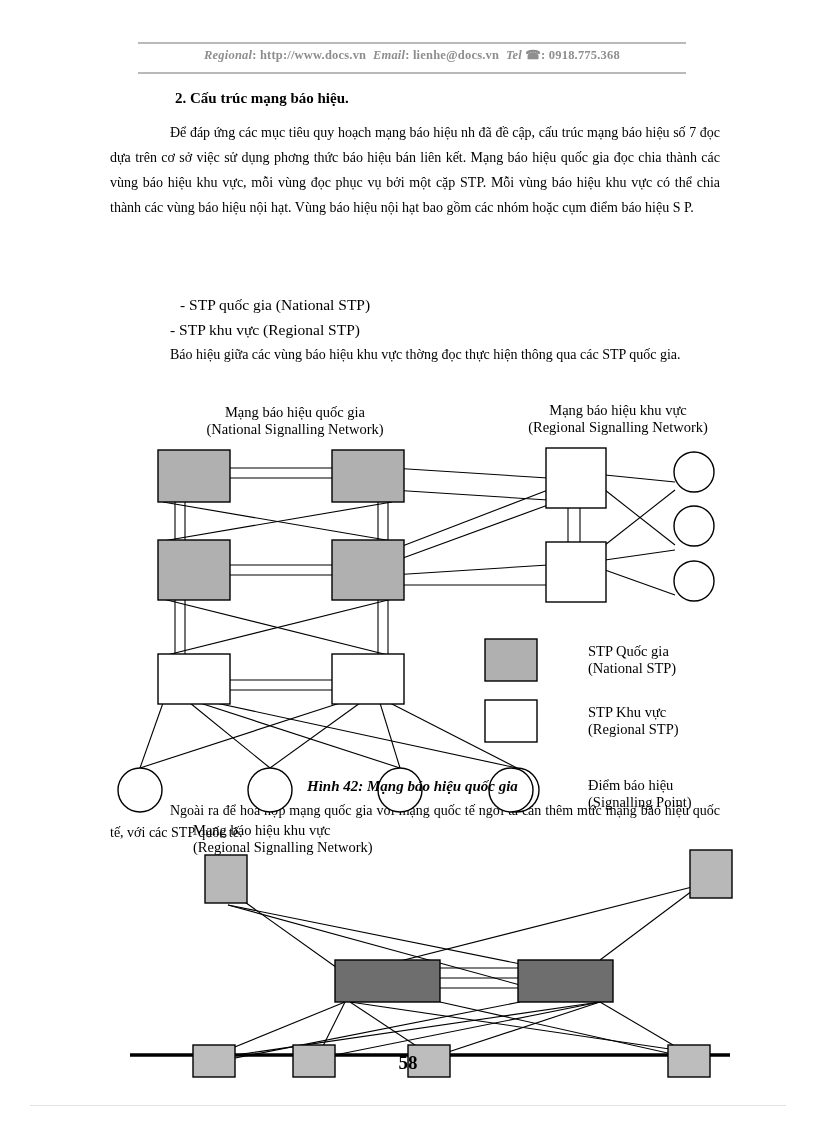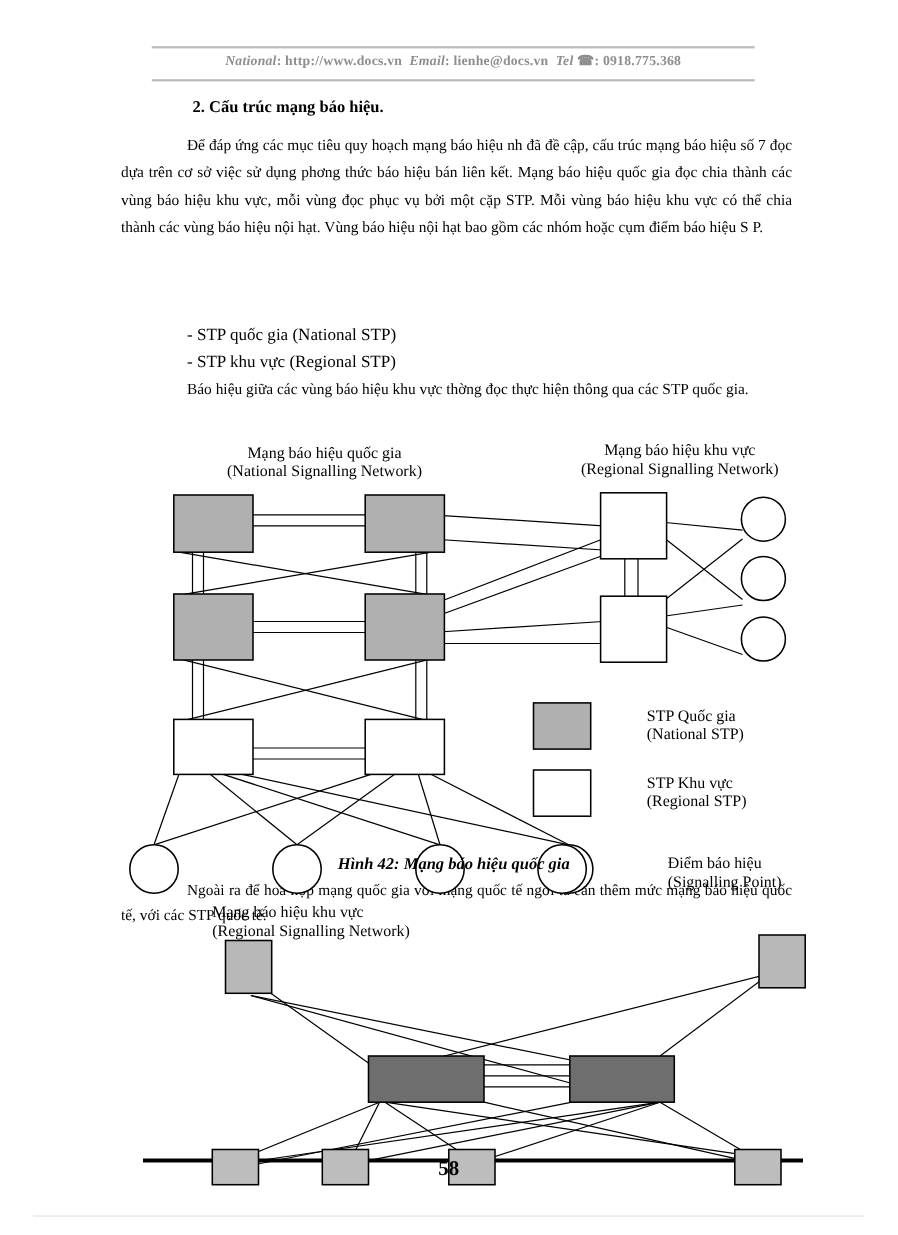--- a/index.html
+++ b/index.html
@@ -67,21 +67,21 @@
     text-justify: inter-word;
   }
   #p1 { left: 110px; top: 120px; width: 610px; text-indent: 60px; }
   #p2 { left: 110px; top: 267px; width: 610px; text-indent: 60px; }
   .list-line {
     position: absolute;
     left: 170px;
     font-size: 15.5px;
     line-height: 25px;
   }
-  #l1 { top: 292px; }
+  #l1 { top: 292px; margin-left: 10px; }
   #l2 { top: 317px; }
   #p3 { left: 110px; top: 342px; width: 610px; text-indent: 60px; }
 
   #p4 {
     left: 110px; top: 800px; width: 610px; text-indent: 60px;
     line-height: 22px;
   }
 
   
   .fig {
@@ -132,21 +132,21 @@
   }
 </style>
 </head>
 <body>
 
 <div class="page">
 
   <div class="header-rule top"></div>
   <div class="header-rule bottom"></div>
   <div class="header-text">
-    <span>National</span><span class="nb">: http://www.docs.vn</span>&nbsp;&nbsp;<span>Email</span><span class="nb">: lienhe@docs.vn</span>&nbsp;&nbsp;<span>Tel</span><span class="nb">&nbsp;☎</span><span class="nb">: 0918.775.368</span>
+    <span>Regional</span><span class="nb">: http://www.docs.vn</span>&nbsp;&nbsp;<span>Email</span><span class="nb">: lienhe@docs.vn</span>&nbsp;&nbsp;<span>Tel</span><span class="nb">&nbsp;☎</span><span class="nb">: 0918.775.368</span>
   </div>
 
   <div class="heading">2. Cấu trúc mạng báo hiệu.</div>
   <div class="para" id="p1">Để đáp ứng các mục tiêu quy hoạch mạng báo hiệu nh  đã đề cập, cấu trúc mạng báo hiệu số 7 đọc  dựa trên cơ sở việc sử dụng phơng  thức báo hiệu bán liên kết. Mạng báo hiệu quốc gia đọc  chia thành các vùng báo hiệu khu vực, mỗi vùng đọc   phục vụ bởi một cặp STP. Mỗi vùng báo hiệu khu vực có thể chia thành các vùng báo hiệu nội hạt. Vùng báo hiệu nội hạt bao gồm các nhóm hoặc cụm điểm báo hiệu S P.</div>
   <div class="list-line" id="l1">- STP quốc gia (National STP)</div>
   <div class="list-line" id="l2">- STP khu vực (Regional STP)</div>
   <div class="para" id="p3">Báo hiệu giữa các vùng báo hiệu khu vực thờng   đọc   thực hiện thông qua các STP quốc gia.</div>
   <div class="para" id="p4">Ngoài ra để hoà hợp mạng quốc gia với mạng quốc tế ngời  ta cần thêm mức mạng báo hiệu quốc tế, với các STP quốc tế.</div>
 
   <div class="fig">
@@ -280,21 +280,21 @@
     <div class="lbl" style="left:588px; top:253px;">
       <div>STP Quốc gia</div>
       <div>(National STP)</div>
     </div>
 
     <div class="lbl" style="left:588px; top:314px;">
       <div>STP Khu vực</div>
       <div>(Regional STP)</div>
     </div>
 
-    <div class="lbl" style="left:588px; top:387px;margin-left:19px;">
+    <div class="lbl" style="left:588px; top:387px;">
       <div>Điểm báo hiệu</div>
       <div>(Signalling Point)</div>
     </div>
 
     <div class="caption" style="left:307px; top:388px;text-align:right;">Hình 42: Mạng báo hiệu quốc gia</div>
 
     <div class="lbl" style="left:193px; top:432px;">
       <div>Mạng báo hiệu khu vực</div>
       <div>(Regional Signalling Network)</div>
     </div>

